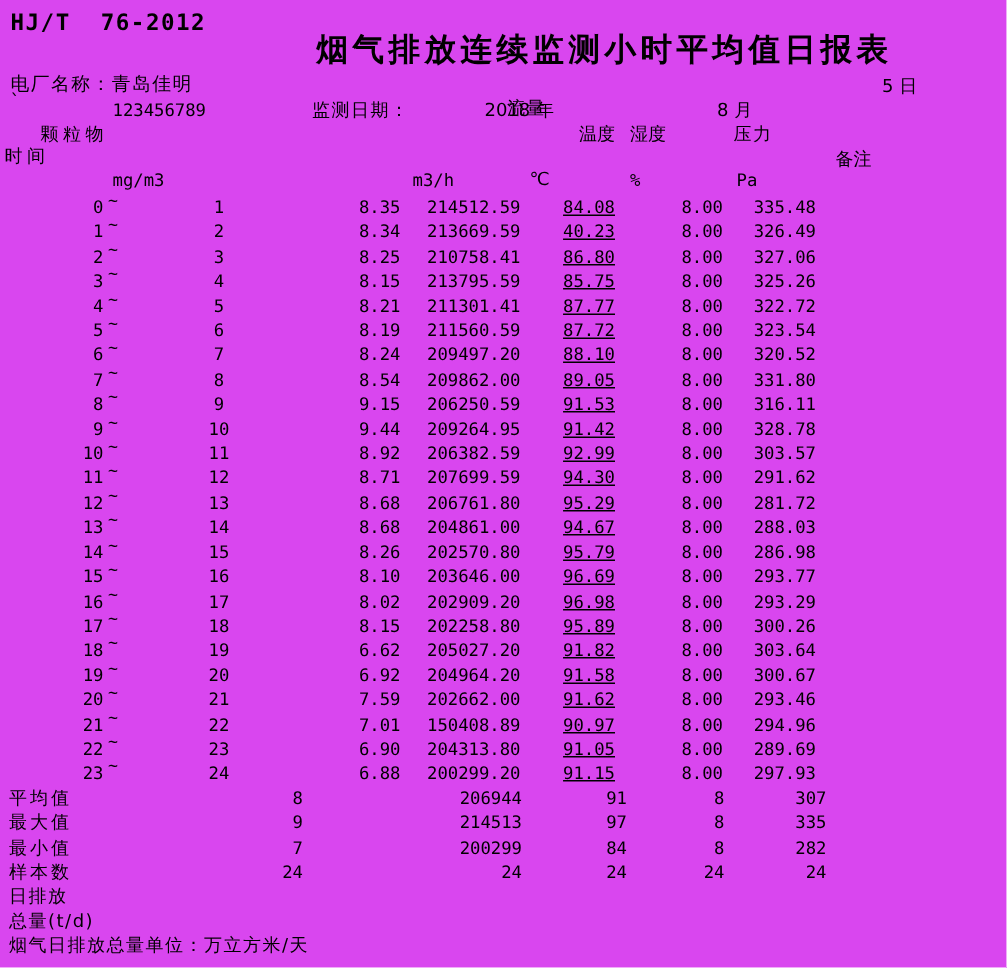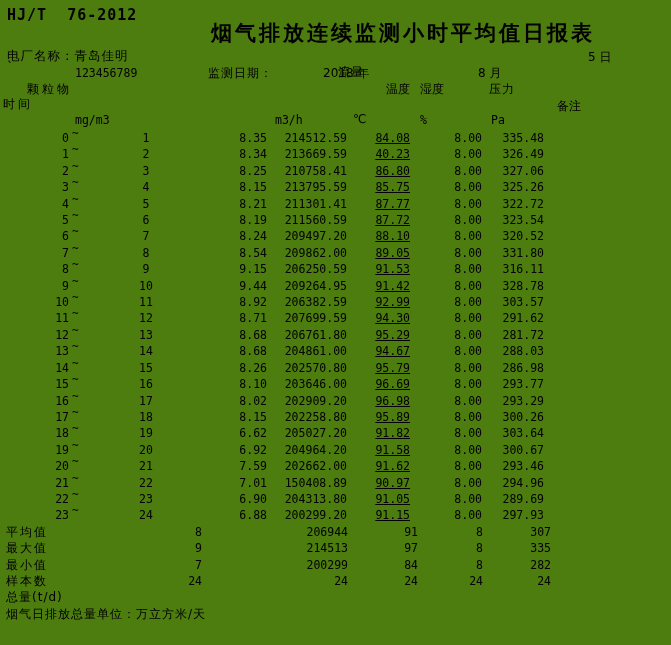--- a/index.html
+++ b/index.html
@@ -1,19 +1,19 @@
 <!DOCTYPE html>
 <html><head>
 <meta charset="utf-8">
 <style>
   html,body{margin:0;padding:0;background:#fff;}
   .page{
     position:relative;
     width:671px;height:645px;
-    background:#4d7c0f;
+    background:#d946ef;
     color:#000;
     font-family:"DejaVu Sans", sans-serif;
     overflow:hidden;
   }
   .abs{position:absolute;white-space:pre;}
   .std{
     left:7px;top:6px;
     font-family:"DejaVu Sans Mono", monospace;
     font-weight:bold;font-size:15px;letter-spacing:1px;
   }
@@ -374,20 +374,23 @@
         <span class="s-label">样本数</span>
         <span class="cell s-v1">24</span>
         <span class="cell s-v2">24</span>
         <span class="cell s-v3">24</span>
         <span class="cell s-v4">24</span>
         <span class="cell s-v5">24</span>
       </div>
       </div>
 
     <div class="row">
+      <span class="f-label">日排放</span>
+    </div>
+    <div class="row">
       <span class="f-label">总量(t/d)</span>
     </div>
     <div class="row">
       <span class="f-label">烟气日排放总量单位：万立方米/天</span>
     </div>
 
   </div>
 </div>
 
 </body></html>

